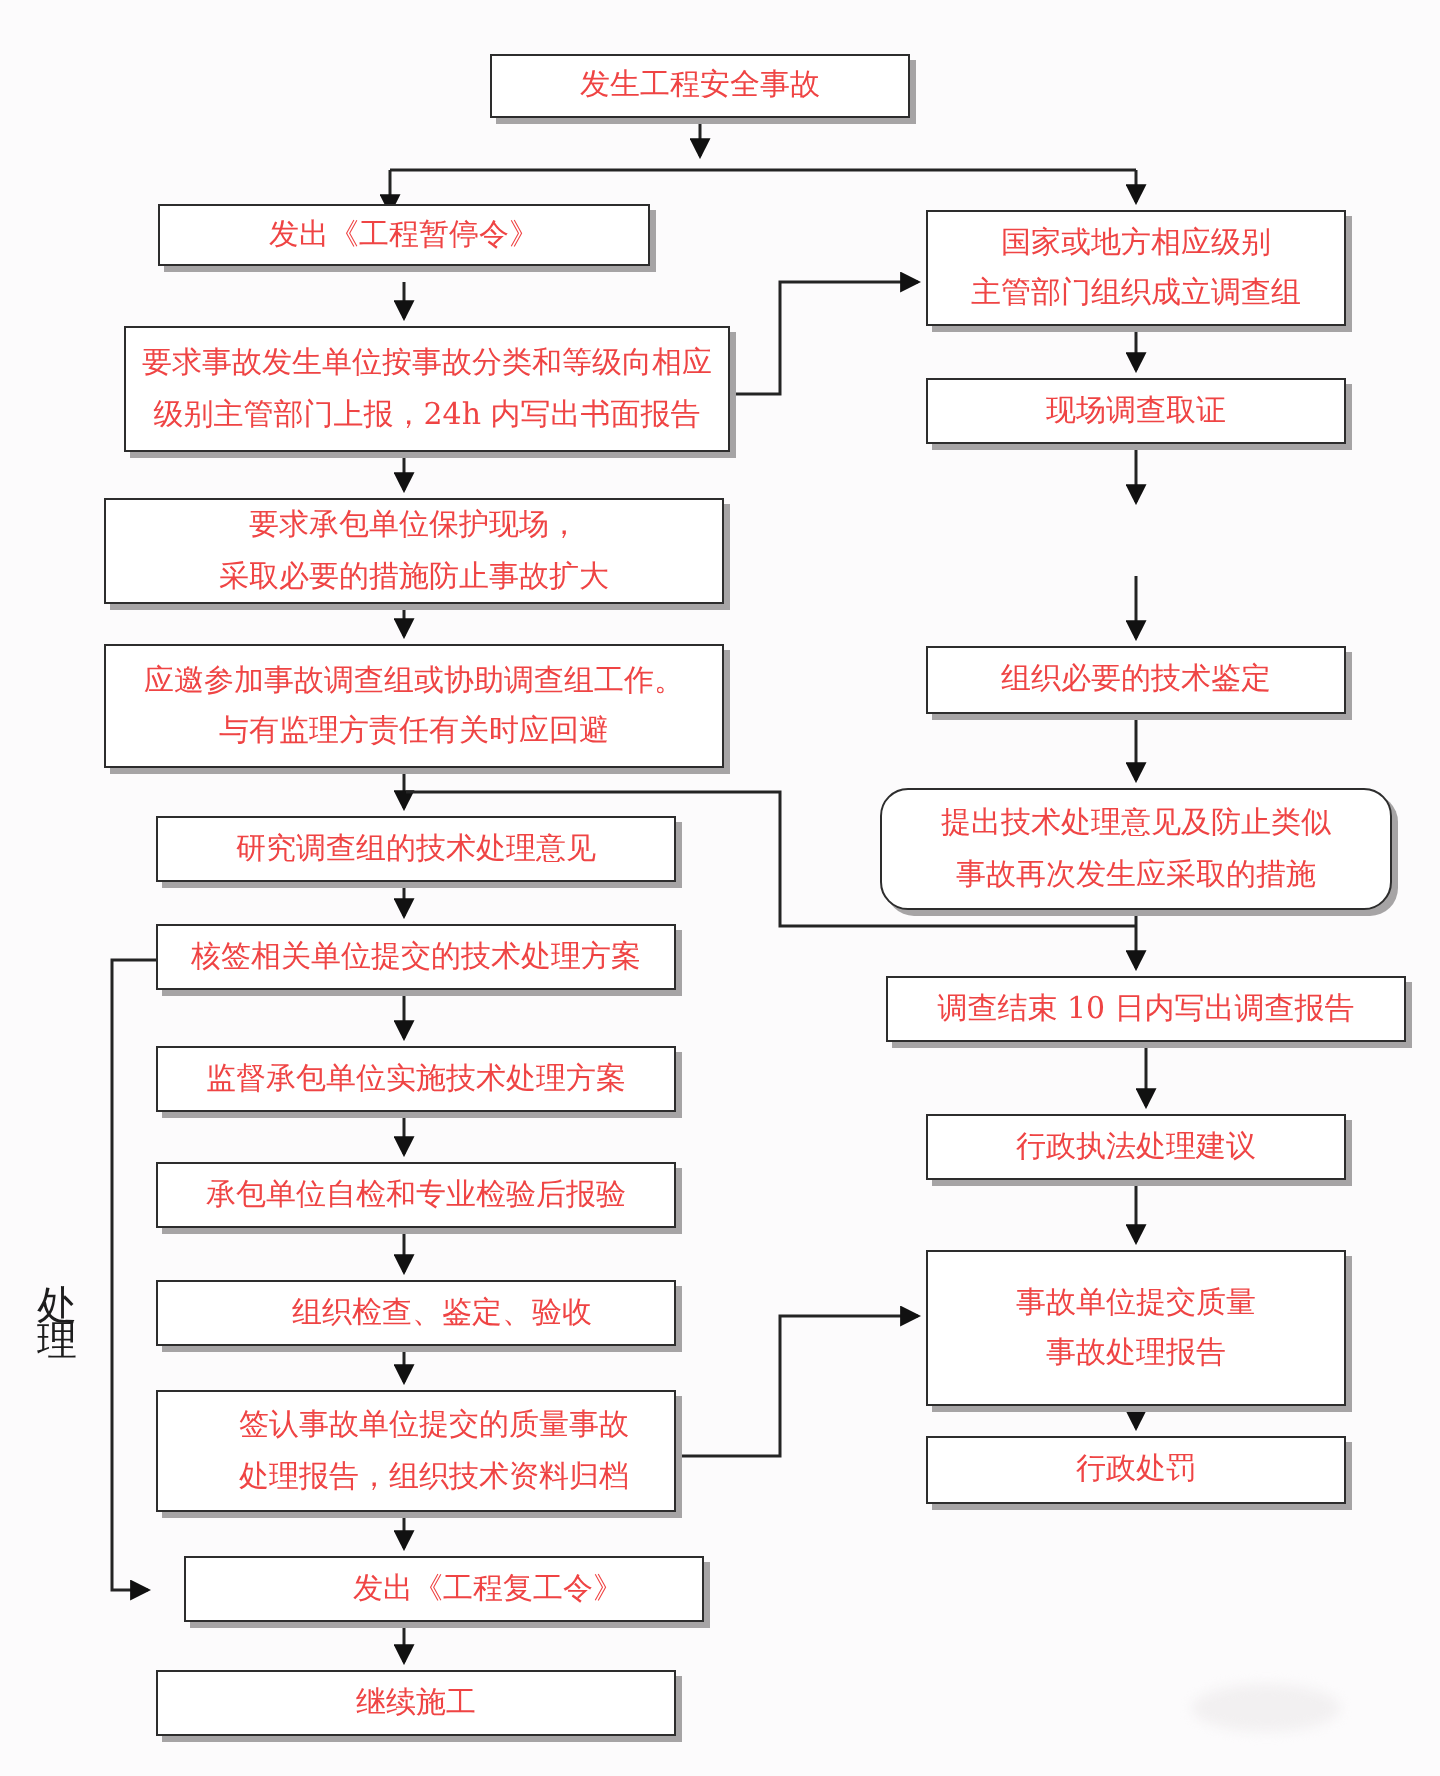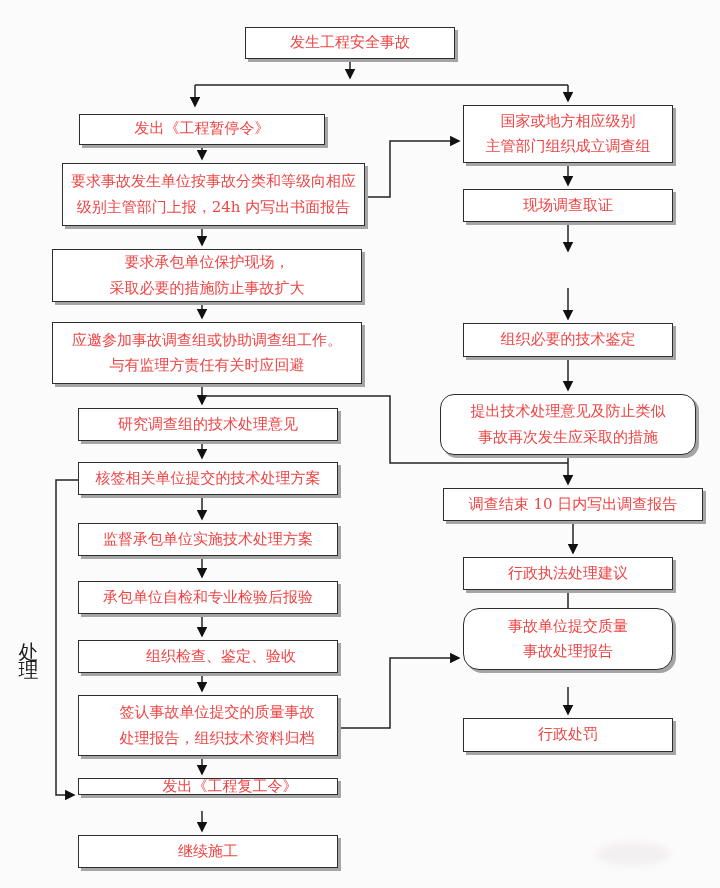--- a/index.html
+++ b/index.html
@@ -96,21 +96,21 @@
       <path d="M568,687 V714" marker-end="url(#arr)"></path>
 
       <path d="M568,463 H390 V396 H203"></path>
 
       <path d="M338,728 H390 V658 H459" marker-end="url(#arr)"></path>
     </g>
   </svg>
 
   <div class="node" style="left:245px;top:27px;width:210px;height:32px;">发生工程安全事故</div>
 
-  <div class="node" style="left:79px;top:114px;width:246px;height:31px;font-family:Liberation Mono, monospace;">发出《工程暂停令》</div>
+  <div class="node" style="left:79px;top:102px;width:246px;height:31px;">发出《工程暂停令》</div>
 
   <div class="node" style="left:62px;top:163px;width:303px;height:63px;">要求事故发生单位按事故分类和等级向相应
 级别主管部门上报，24h 内写出书面报告</div>
 
   <div class="node" style="left:52px;top:249px;width:310px;height:53px;">要求承包单位保护现场，
 采取必要的措施防止事故扩大</div>
 
   <div class="node" style="left:52px;top:322px;width:310px;height:62px;">应邀参加事故调查组或协助调查组工作。
 与有监理方责任有关时应回避</div>
 
@@ -120,40 +120,40 @@
 
   <div class="node" style="left:78px;top:523px;width:260px;height:33px;">监督承包单位实施技术处理方案</div>
 
   <div class="node" style="left:78px;top:581px;width:260px;height:33px;">承包单位自检和专业检验后报验</div>
 
   <div class="node" style="left:78px;top:640px;width:260px;height:33px;padding-left:30px;">组织检查、鉴定、验收</div>
 
   <div class="node" style="left:78px;top:695px;width:260px;height:61px;padding-left:22px;">签认事故单位提交的质量事故
 处理报告，组织技术资料归档</div>
 
-  <div class="node" style="left:78px;top:778px;width:260px;height:17px;padding-left:48px;">发出《工程复工令》</div>
+  <div class="node" style="left:92px;top:778px;width:260px;height:33px;padding-left:48px;">发出《工程复工令》</div>
 
   <div class="node" style="left:78px;top:835px;width:260px;height:33px;">继续施工</div>
 
   <div class="node" style="left:463px;top:105px;width:210px;height:58px;">国家或地方相应级别
 主管部门组织成立调查组</div>
 
   <div class="node" style="left:463px;top:189px;width:210px;height:33px;">现场调查取证</div>
 
 
   <div class="node" style="left:463px;top:323px;width:210px;height:34px;">组织必要的技术鉴定</div>
 
   <div class="node" style="left:440px;top:394px;width:256px;height:61px;border-radius:14px;">提出技术处理意见及防止类似
 事故再次发生应采取的措施</div>
 
   <div class="node" style="left:443px;top:488px;width:260px;height:33px;">调查结束 10 日内写出调查报告</div>
 
   <div class="node" style="left:463px;top:557px;width:210px;height:33px;">行政执法处理建议</div>
 
-  <div class="node" style="left:463px;top:608px;width:210px;height:62px;border-radius:16px;">事故单位提交质量
+  <div class="node" style="left:463px;top:625px;width:210px;height:78px;">事故单位提交质量
 事故处理报告</div>
 
   <div class="node" style="left:463px;top:718px;width:210px;height:34px;">行政处罚</div>
 
   <div class="side-label">处理</div>
 
   <div class="watermark"></div>
 
 </div>
 

